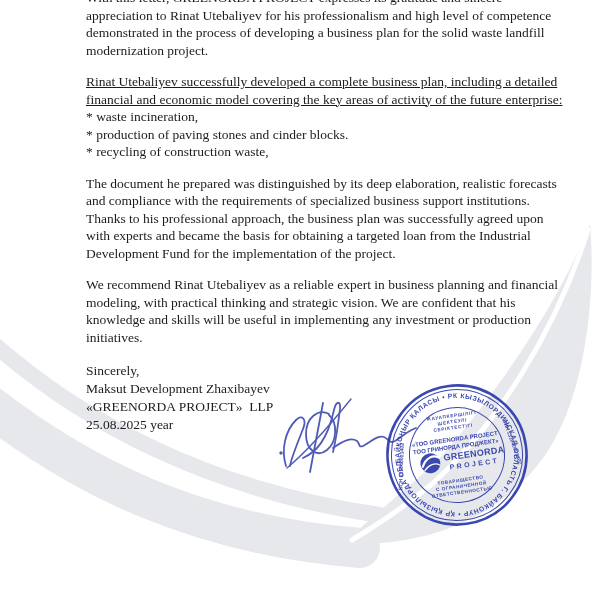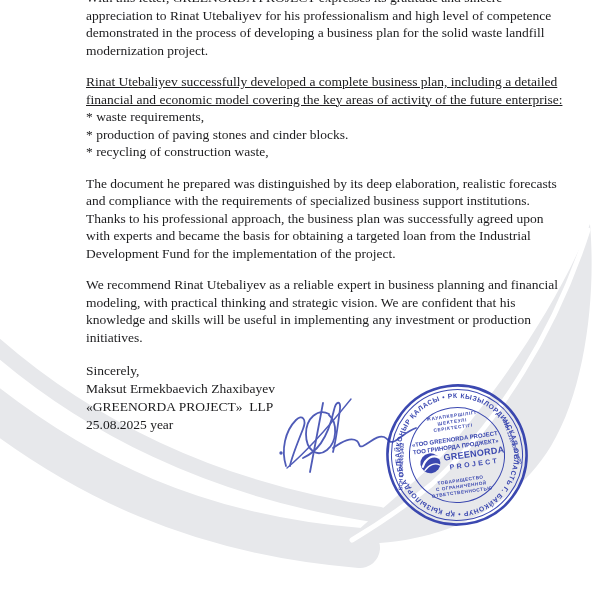--- a/index.html
+++ b/index.html
@@ -31,29 +31,29 @@
     <path d="M -30 322 C 80 428 220 492 380 515" fill="none" stroke="#e7e8eb" stroke-width="16" stroke-linecap="round"></path>
     <path d="M -30 390 C 80 480 200 535 360 548" fill="none" stroke="#e7e8eb" stroke-width="40" stroke-linecap="round"></path>
     <path d="M 590 224 C 560 300 502 386 442 456 C 402 494 366 520 346 543 C 432 548 510 513 551 446 C 586 388 596 294 590 224 Z" fill="#e7e8eb"></path>
     <path d="M 588 230 C 556 330 498 424 432 484 C 402 509 372 528 352 540" fill="none" stroke="#ffffff" stroke-width="5" stroke-linecap="round"></path>
   </svg>
 
   <div class="letter">
     <p>With this letter, GREENORDA PROJECT expresses its gratitude and sincere appreciation to Rinat Utebaliyev for his professionalism and high level of competence demonstrated in the process of developing a business plan for the solid waste landfill modernization project.</p>
     <p class="no-gap">Rinat Utebaliyev successfully developed a complete business plan, including a detailed financial and economic model covering the key areas of activity of the future enterprise:</p>
     <div class="bullets">
-      <p>* waste requirements,</p>
+      <p>* waste incineration,</p>
       <p>* production of paving stones and cinder blocks.</p>
       <p>* recycling of construction waste,</p>
     </div>
     <p>The document he prepared was distinguished by its deep elaboration, realistic forecasts and compliance with the requirements of specialized business support institutions. Thanks to his professional approach, the business plan was successfully agreed upon with experts and became the basis for obtaining a targeted loan from the Industrial Development Fund for the implementation of the project.</p>
     <p>We recommend Rinat Utebaliyev as a reliable expert in business planning and financial modeling, with practical thinking and strategic vision. We are confident that his knowledge and skills will be useful in implementing any investment or production initiatives.</p>
     <div class="sig-block">
       <p>Sincerely,</p>
-      <p>Maksut Ermekbaevich Zhaxibayev</p>
+      <p>Maksut Development Zhaxibayev</p>
       <p>«GREENORDA PROJECT»  LLP</p>
       <p>25.08.2025 year</p>
     </div>
   </div>
 
   <svg class="overlay" viewBox="0 0 600 600" aria-hidden="true">
 
     <g fill="none" stroke="#4653b4" stroke-width="1.8" stroke-linecap="round" opacity="0.95">
       <circle cx="281" cy="453" r="1.7" fill="#4653b4" stroke="none"></circle>
       <path d="M 286 466 C 281 450 285 431 296 420 C 302 414 307 419 303 429 C 297 444 291 459 290 466"></path>

